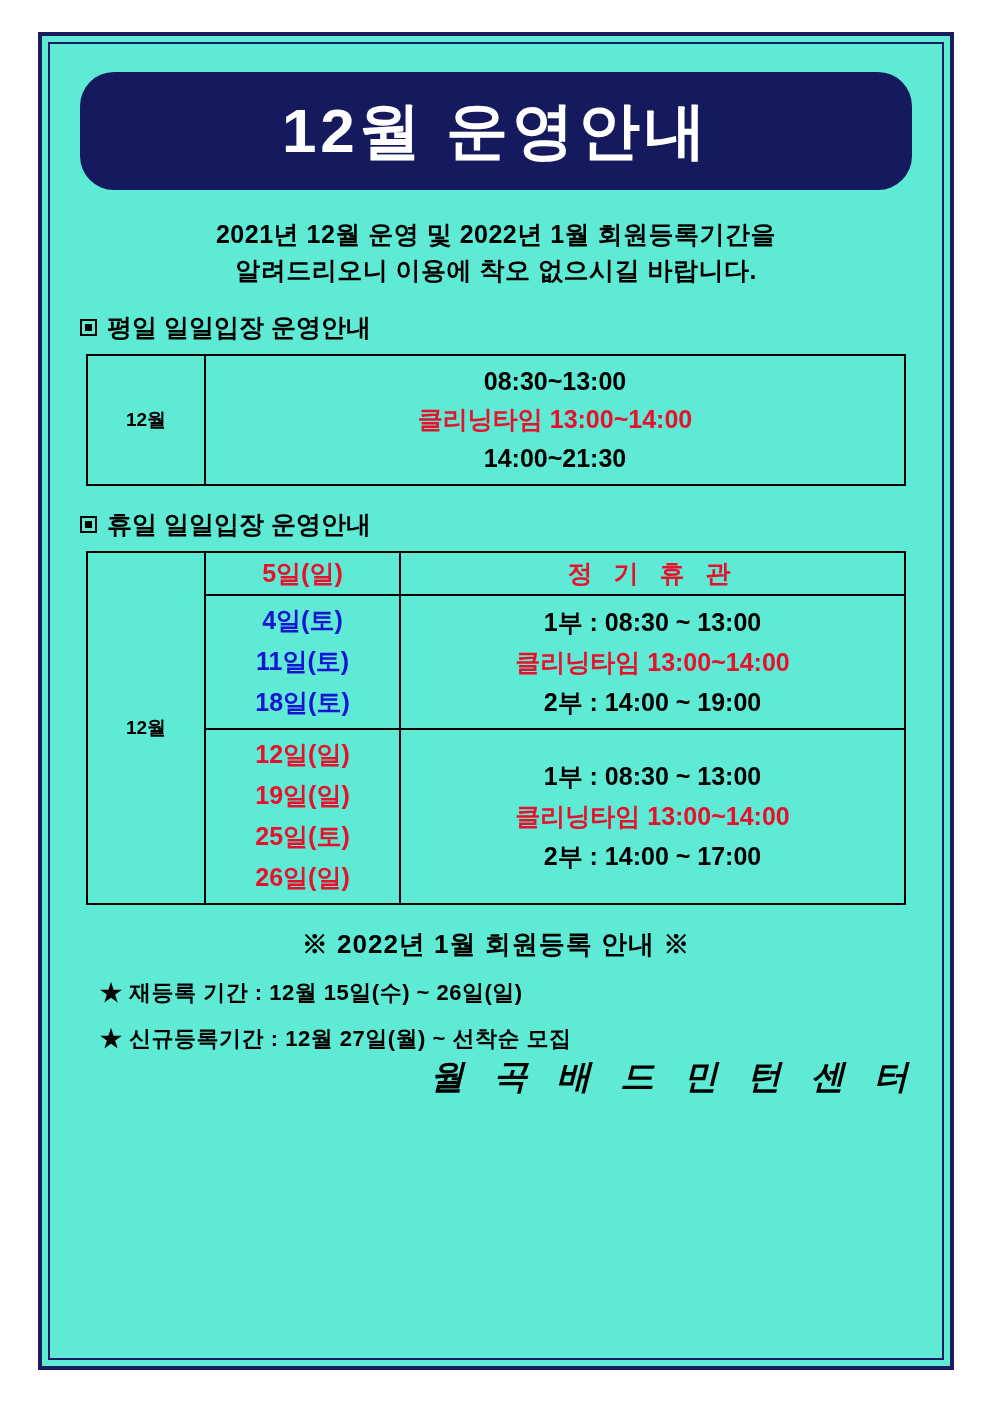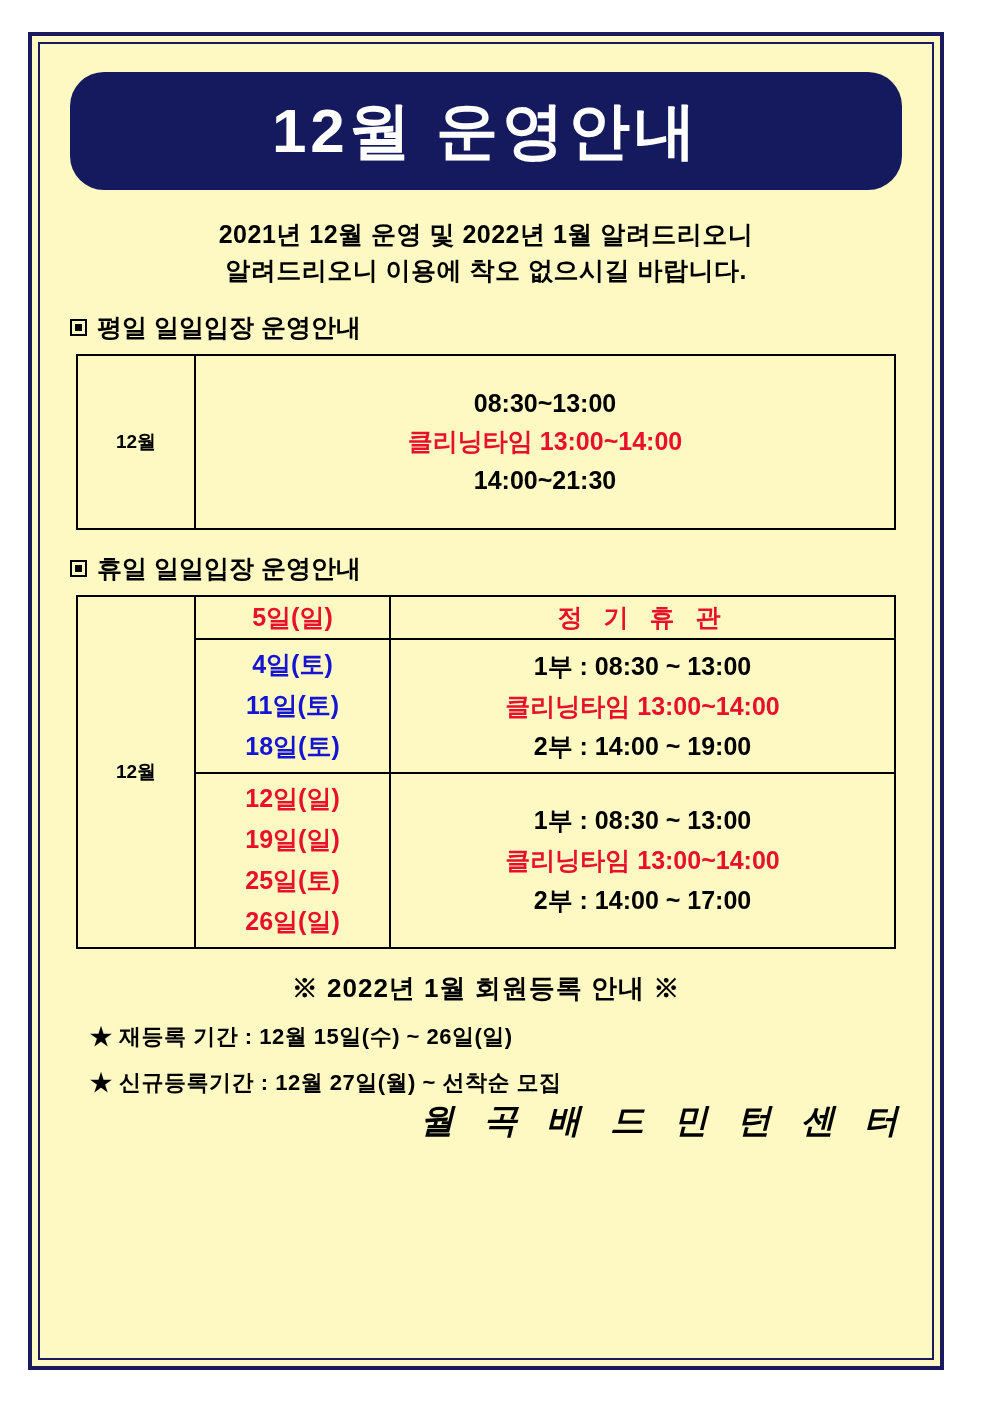--- a/index.html
+++ b/index.html
@@ -9,27 +9,27 @@
   }
   body {
     width: 992px;
     height: 1403px;
     font-family: "Liberation Sans", sans-serif;
     color: #000000;
     overflow: hidden;
   }
   .poster {
     position: absolute;
-    left: 28px;
+    left: 38px;
     top: 32px;
     width: 916px;
     height: 1338px;
     border: 4px solid #1a1a5e;
     box-sizing: border-box;
-    background: #fef9c3;
+    background: #5eead4;
   }
   .inner {
     position: absolute;
     left: 6px;
     top: 6px;
     right: 6px;
     bottom: 6px;
     border: 2px solid #1a1a5e;
     box-sizing: border-box;
     padding: 22px 24px;
@@ -95,21 +95,21 @@
     vertical-align: middle;
     font-size: 25px;
     font-weight: bold;
     padding: 6px 4px;
   }
   .month-cell {
     width: 108px;
     font-size: 19px;
   }
   .t1 .rows-cell {
-    padding: 28px 4px;
+    padding: 6px 4px;
     line-height: 1.55;
   }
   .red { color: #e8102a; }
   .blue { color: #1414d2; }
   .line { display: block; }
   .t2 .day-col { width: 185px; }
   .t2 .day-col .line { line-height: 1.65; }
   .t2 .detail { line-height: 1.6; }
   .t2 td { padding: 4px 4px; }
   .spaced { letter-spacing: 7px; }
@@ -139,21 +139,21 @@
 <body>
 
 <div class="poster">
   <div class="inner">
 
     <div class="title-banner">
       <div class="title-text">12월 운영안내</div>
     </div>
 
     <div class="intro">
-      <div>2021년 12월 운영 및 2022년 1월 알려드리오니</div>
+      <div>2021년 12월 운영 및 2022년 1월 회원등록기간을</div>
       <div>알려드리오니 이용에 착오 없으시길 바랍니다.</div>
     </div>
 
     <div class="section-head">
       <span class="sq"></span>
       <span>평일 일일입장 운영안내</span>
     </div>
 
     <table class="t1">
       <tbody>

